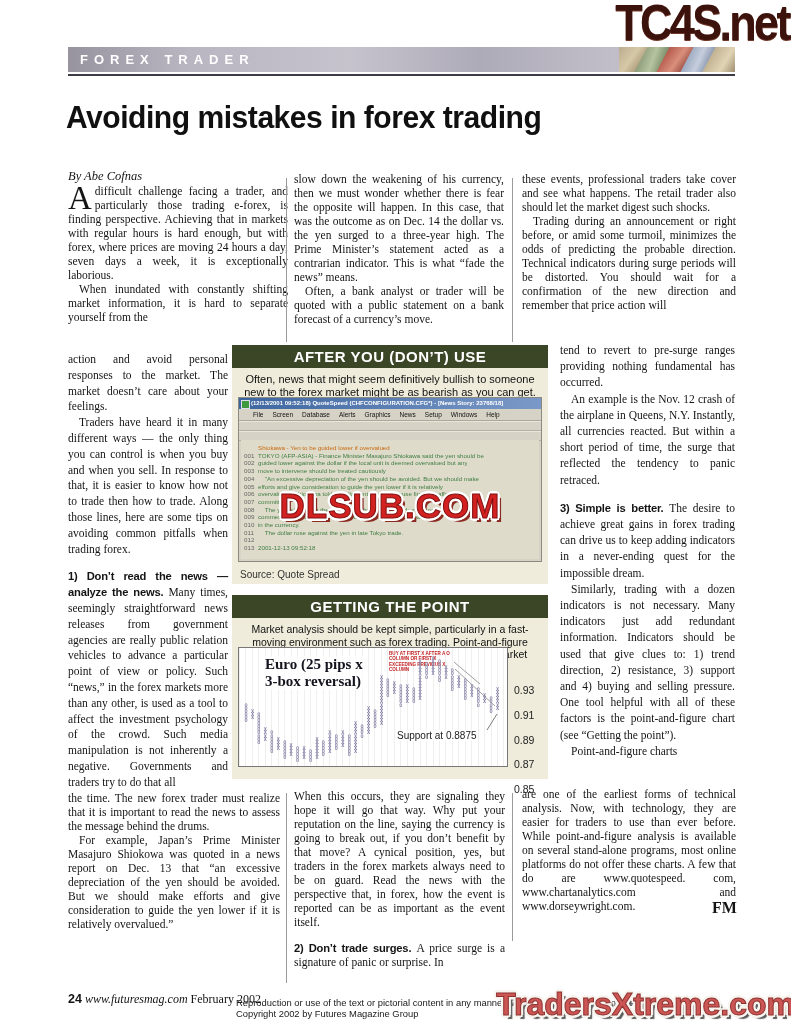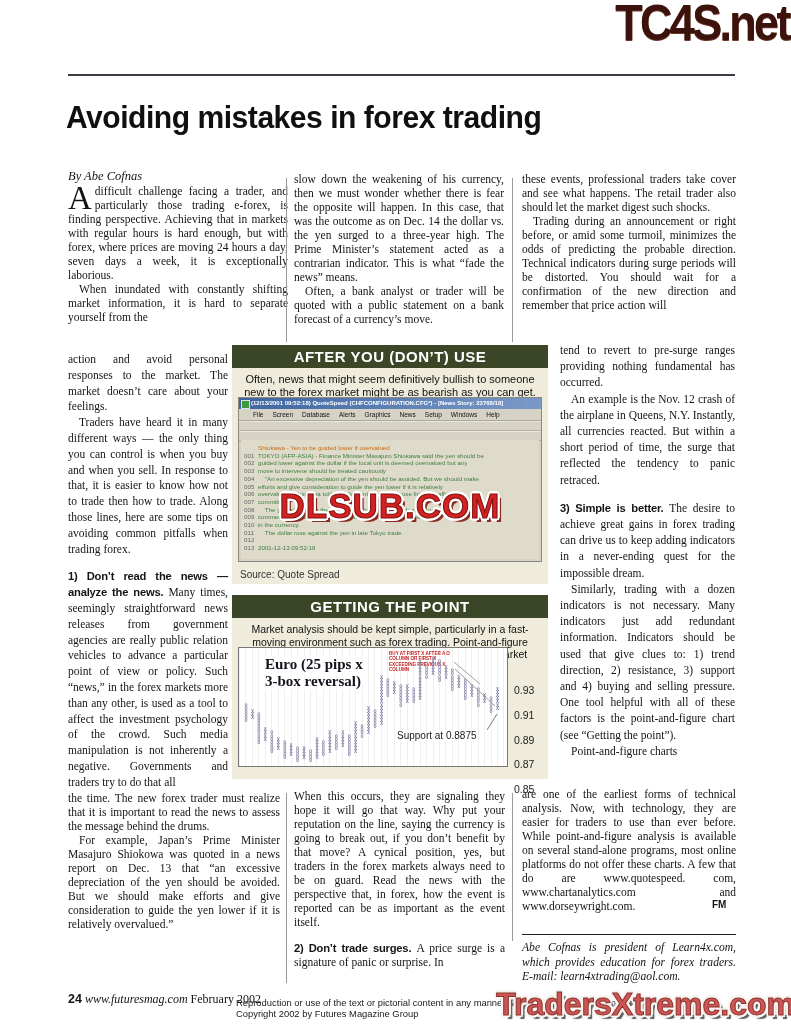--- a/index.html
+++ b/index.html
@@ -52,22 +52,22 @@
   .tcol b.lead{font-family:"Liberation Sans",sans-serif;font-size:11.2px;letter-spacing:-.2px;}
   .drop{float:left;font-size:33px;line-height:26px;padding:1px 3px 0 0;}
   #c1a{left:68px;top:184px;width:220px;}
   #c2a{left:294px;top:172px;width:210px;}
   #c3a{left:522px;top:172px;width:214px;}
   #c1b{left:68px;top:352px;width:160px;line-height:15.8px;}
   #c3b{left:560px;top:342px;width:175px;line-height:16.2px;}
   #c1c{left:68px;top:791px;width:212px;}
   #c2b{left:294px;top:789px;width:211px;}
   #c3c{left:522px;top:787px;width:214px;}
-  .endmark{position:absolute;left:712px;top:899px;font-family:Liberation Sans, sans-serif;
-           font-weight:700;font-size:10px;}
+  .endmark{position:absolute;left:712px;top:899px;font-family:Liberation Serif, serif;
+           font-weight:700;font-size:16px;}
   .bio{position:absolute;left:522px;top:934px;width:214px;border-top:1px solid #222;padding-top:6px;
        font-style:italic;font-size:11.6px;line-height:14.6px;text-align:justify;}
   .vr{position:absolute;width:1px;background:#9a9a9a;}
   #vr1{left:286px;top:178px;height:164px;}
   #vr2{left:512px;top:178px;height:164px;}
   #vr3{left:286px;top:793px;height:190px;}
   #vr4{left:512px;top:793px;height:148px;}
 
   
   .featurebox{position:absolute;left:232px;width:316px;background:#efecdb;}
@@ -125,20 +125,30 @@
   .legal{position:absolute;left:236px;top:997px;width:484px;text-align:left;color:#1a1a1a;
          font-family:"Liberation Sans",sans-serif;font-size:9.4px;line-height:11px;}
 </style>
 </head>
 <body>
 
 <div class="page">
 
   <div class="wm-top">TC4S.net</div>
 
+  <div class="banner">
+    <span class="banner-label">FOREX TRADER</span>
+    <div class="collage">
+      <i class="s1"></i>
+        <i class="s2"></i>
+        <i class="s3"></i>
+        <i class="s4"></i>
+        <i class="s5"></i>
+    </div>
+  </div>
   <div class="banner-rule"></div>
 
   <h1 class="title">Avoiding mistakes in forex trading</h1>
   <div class="byline">By Abe Cofnas</div>
 
   <div class="tcol" id="c1a">
       <p class="ni"><span class="drop">A</span> difficult challenge facing a trader, and particularly those trading e-forex, is finding perspective. Achieving that in markets with regular hours is hard enough, but with forex, where prices are moving 24 hours a day, seven days a week, it is exceptionally laborious.</p>
       <p>When inundated with constantly shifting market information, it is hard to separate yourself from the</p>
     </div>
   <div class="tcol" id="c2a">
@@ -167,21 +177,20 @@
     </div>
   <div class="tcol" id="c2b">
       <p class="ni">When this occurs, they are signaling they hope it will go that way. Why put your reputation on the line, saying the currency is going to break out, if you don’t benefit by that move? A cynical position, yes, but traders in the forex markets always need to be on guard. Read the news with the perspective that, in forex, how the event is reported can be as important as the event itself.</p>
       <p class="gap ni"><b class="lead">2) Don’t trade surges. </b>A price surge is a signature of panic or surprise. In</p>
     </div>
   <div class="tcol" id="c3c">
       <p class="ni">are one of the earliest forms of technical analysis. Now, with technology, they are easier for traders to use than ever before. While point-and-figure analysis is available on several stand-alone programs, most online platforms do not offer these charts. A few that do are www.quotespeed. com, www.chartanalytics.com and www.dorseywright.com.</p>
     </div>
 
   <span class="endmark">FM</span>
-  <div class="bio">Abe Cofnas is president of Learn4x.com, which provides education for forex traders. E-mail: learn4xtrading@aol.com.</div>
 
   <div class="vr" id="vr1"></div>
   <div class="vr" id="vr2"></div>
   <div class="vr" id="vr3"></div>
   <div class="vr" id="vr4"></div>
 
   <section class="featurebox" id="newsbox">
     <div class="boxhead">AFTER YOU (DON’T) USE</div>
     <p class="boxsub">Often, news that might seem definitively bullish to someone new to the forex market might be as bearish as you can get.</p>
     <div class="terminal">

